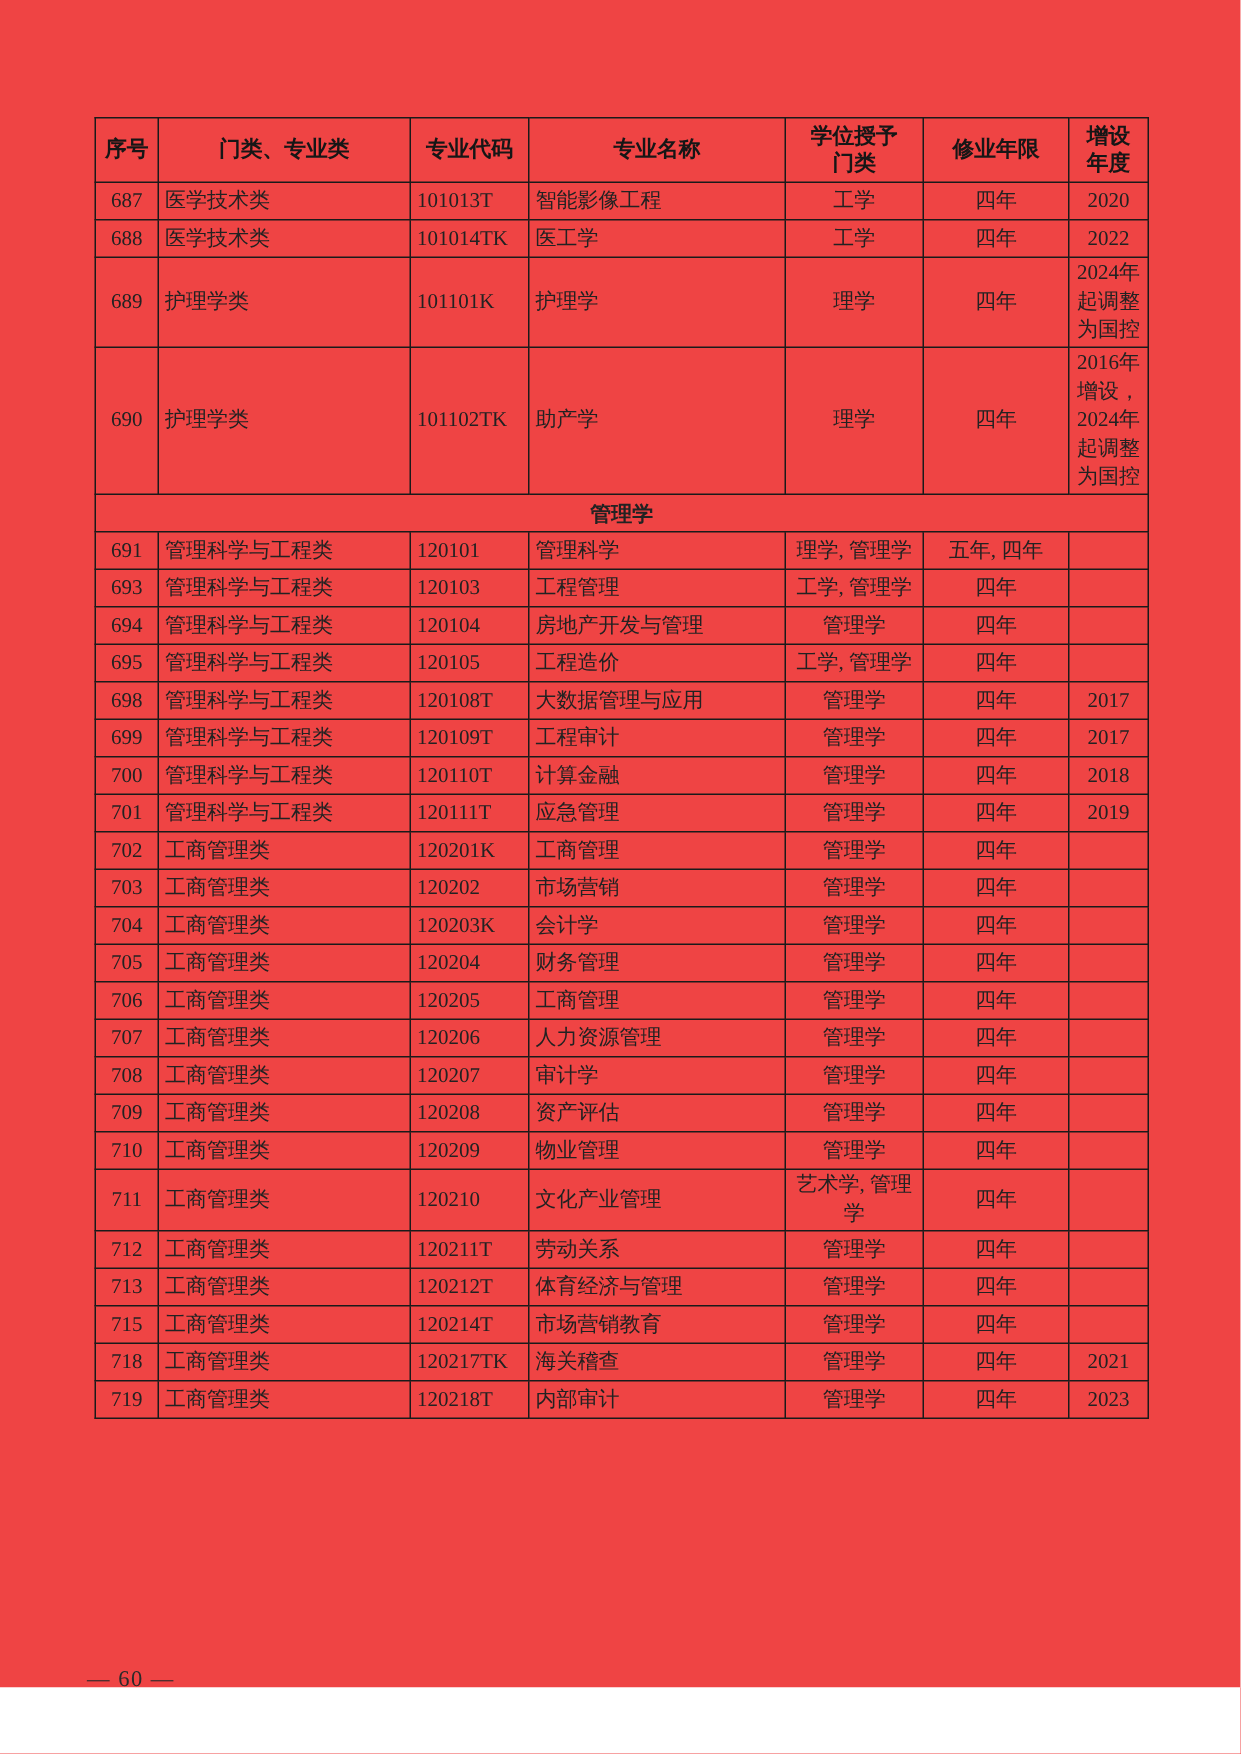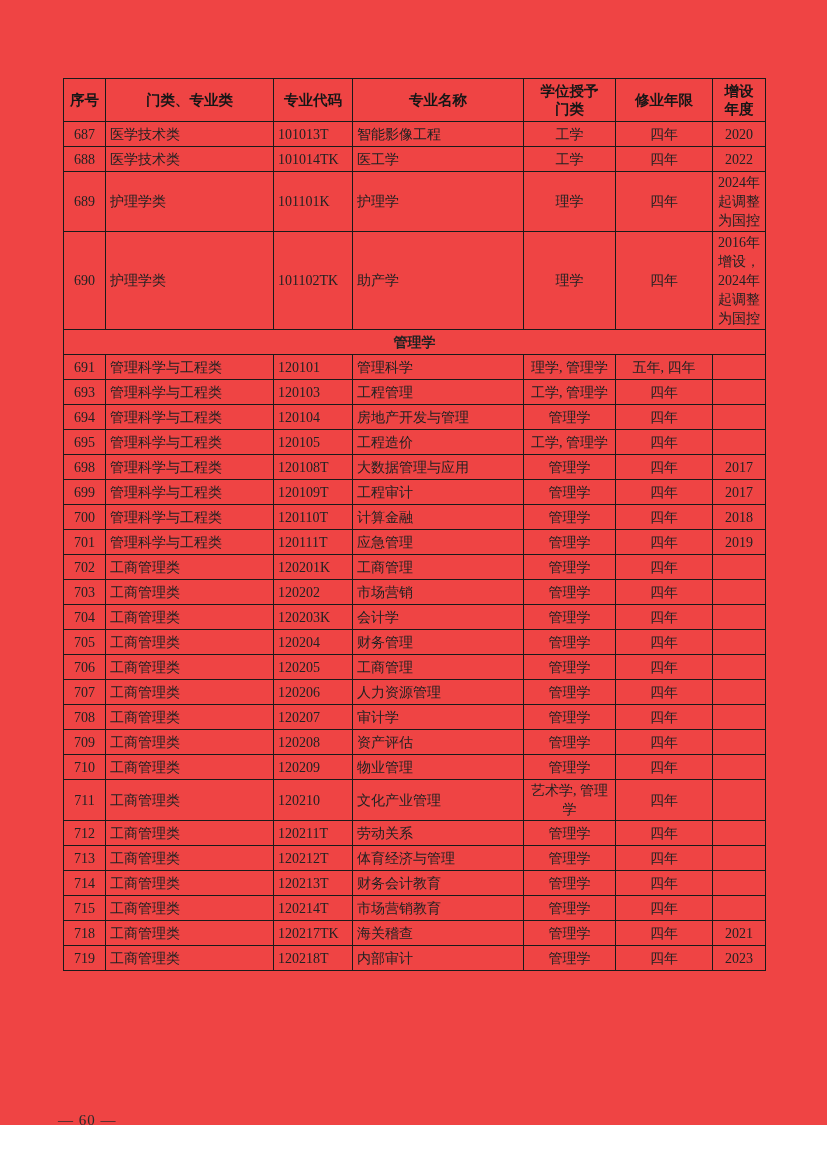--- a/index.html
+++ b/index.html
@@ -308,29 +308,20 @@
         <tr>
           <td class="al-c">713</td>
           <td class="al-l">工商管理类</td>
           <td class="al-l">120212T</td>
           <td class="al-l">体育经济与管理</td>
           <td class="al-c">管理学</td>
           <td class="al-c">四年</td>
           <td class="al-c"></td>
         </tr>
         <tr>
-          <td class="al-c">714</td>
-          <td class="al-l">工商管理类</td>
-          <td class="al-l">120213T</td>
-          <td class="al-l">财务会计教育</td>
-          <td class="al-c">管理学</td>
-          <td class="al-c">四年</td>
-          <td class="al-c"></td>
-        </tr>
-        <tr>
           <td class="al-c">715</td>
           <td class="al-l">工商管理类</td>
           <td class="al-l">120214T</td>
           <td class="al-l">市场营销教育</td>
           <td class="al-c">管理学</td>
           <td class="al-c">四年</td>
           <td class="al-c"></td>
         </tr>
         <tr>
           <td class="al-c">718</td>

